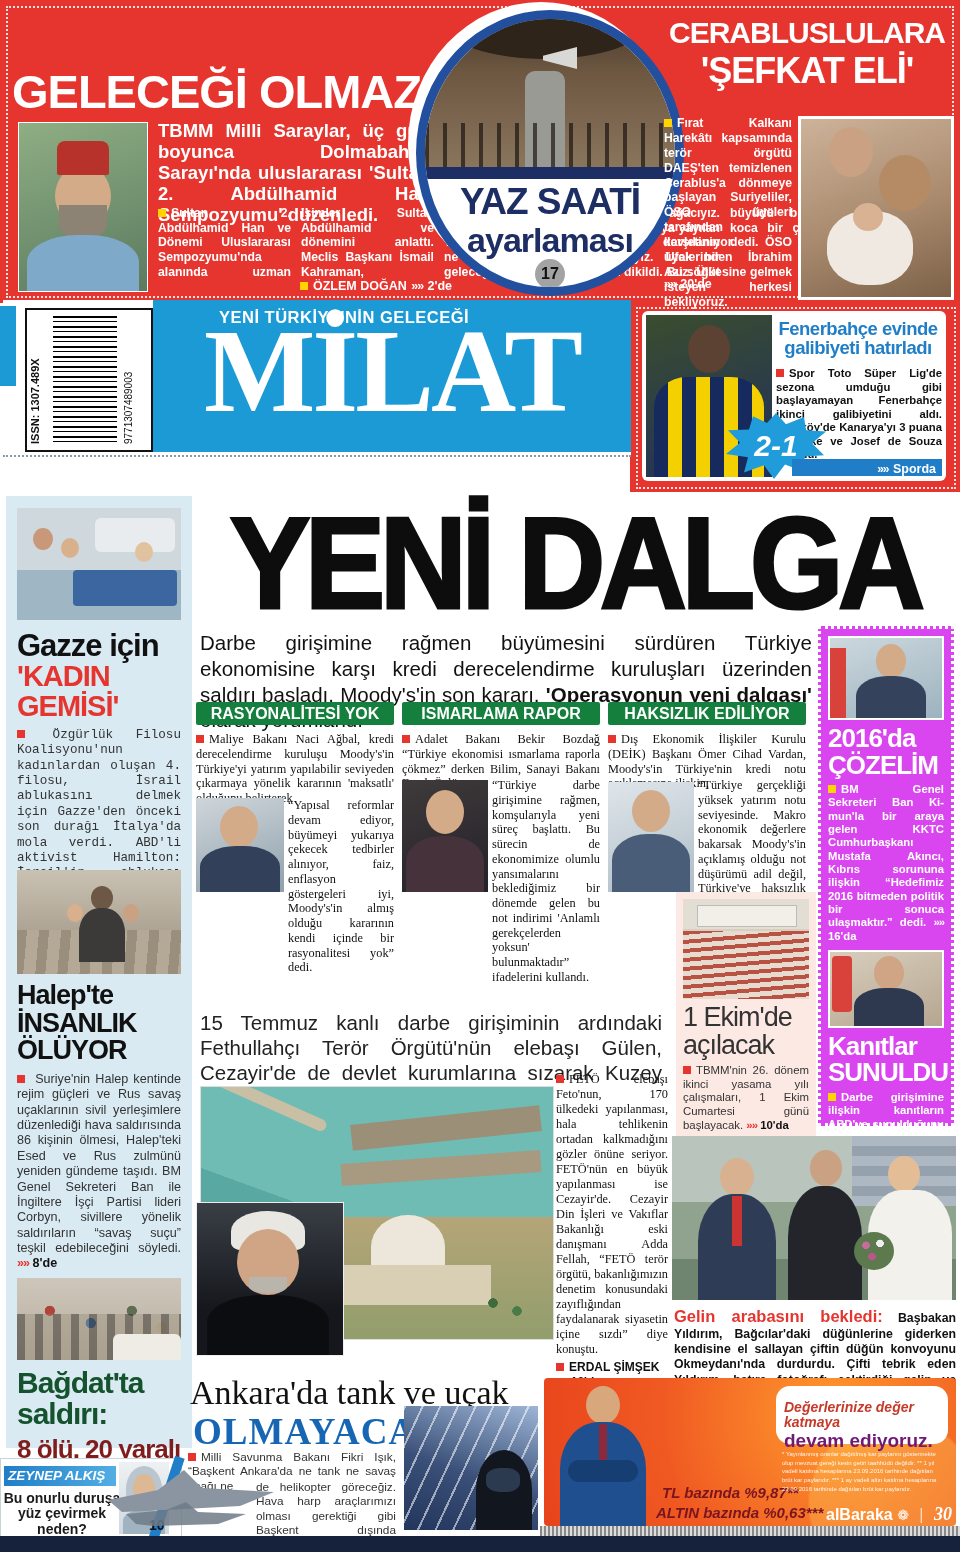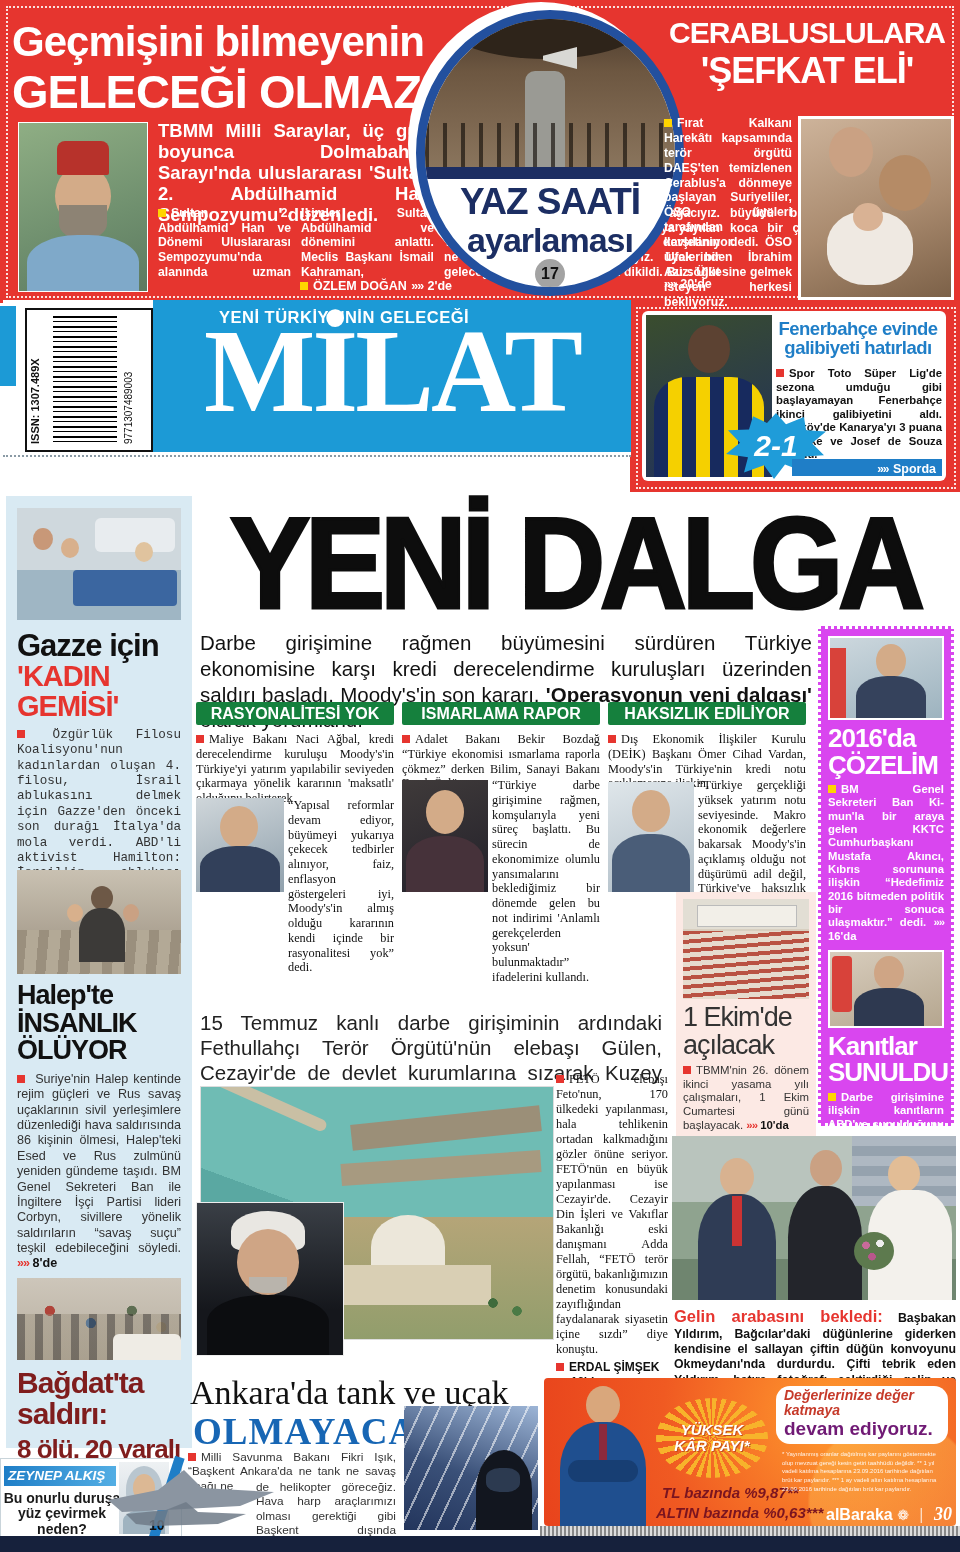--- a/index.html
+++ b/index.html
@@ -30,21 +30,20 @@
 </head>
 <body>
 
 <div class="page">
 
   <div class="abs" style="left:0;top:0;width:960px;height:303px;background:#e6352f;"></div>
   <div class="abs" style="left:630px;top:303px;width:330px;height:189px;background:#e6352f;"></div>
   <div class="abs dotfrm" style="left:6px;top:6px;width:944px;height:288px;"></div>
 
   <div class="abs" style="left:12px;top:18px;width:438px;height:274px;">
-    <div class="abs w bold" data-bind="sultan.headline1" style="left:0;top:0;font-size:42px;letter-spacing:-1px;">Geçmişini bilmeyenin</div>
     <div class="abs w bold" data-bind="sultan.headline2" style="left:0;top:46px;font-size:47px;letter-spacing:-1px;">GELECEĞİ OLMAZ</div>
     <div class="photo abs person" style="left:6px;top:104px;width:128px;height:168px;background:linear-gradient(160deg,#8fae84,#6f8f6e 60%,#5d7a60);border:1px solid #fff;">
       <div class="ph-head" style="left:36px;top:42px;width:56px;height:62px;background:#d3ab88;"></div>
       <div class="abs" style="left:38px;top:18px;width:52px;height:34px;background:#b7322b;border-radius:8px 8px 2px 2px;"></div>
       <div class="abs" style="left:40px;top:82px;width:48px;height:34px;background:#8d8374;border-radius:0 0 45% 45%;"></div>
       <div class="ph-torso" style="left:8px;top:112px;width:112px;height:60px;background:#7fa9c9;"></div>
     </div>
     <div class="abs w bold jc" data-bind="sultan.intro" style="left:146px;top:102px;width:272px;font-size:18.5px;line-height:1.14;">TBMM Milli Saraylar, üç gün boyunca Dolmabahçe Sarayı'nda uluslararası 'Sultan 2. Abdülhamid Han Sempozyumu' düzenledi.</div>
     <div class="abs w bold jc bsq-y" data-bind="sultan.body" style="left:146px;top:188px;width:276px;height:86px;font-size:12.2px;line-height:1.2;column-count:2;column-gap:10px;">Sultan 2. Abdülhamid Han ve Dönemi Uluslararası Sempozyumu'nda alanında uzman isimler Sultan Abdülhamid ve dönemini anlattı. Meclis Başkanı İsmail Kahraman, “Abdülhamid Han devleti kurtardı. Tarihimizi bilmezsek ne günü ne de geleceği bilebiliriz. Biz, bir çınar ağacıyız. Kökü üç kıtaya yayılan bir cihan devletinin varisleriyiz. Ufak bir söğüt dikildi. Bu söğüt büyüdü büyüdü ve koca bir çınar oldu” dedi.</div>
   </div>
@@ -186,21 +185,21 @@
     </div>
     <div class="photo abs" style="left:11px;top:782px;width:164px;height:82px;background:
            radial-gradient(12px 12px at 20% 40%,#b0443a 0 40%,transparent 45%),
            radial-gradient(12px 12px at 45% 55%,#3a6ea8 0 40%,transparent 45%),
            radial-gradient(12px 12px at 70% 40%,#5e6e52 0 40%,transparent 45%),
            radial-gradient(12px 12px at 88% 60%,#c2b08e 0 40%,transparent 45%),
            linear-gradient(180deg,#cdc6ba,#b7ae9f);">
       <div class="abs" style="left:0;top:36px;width:100%;height:46px;background:repeating-linear-gradient(90deg,rgba(60,55,50,.55) 0 8px,rgba(150,140,120,.4) 8px 18px);"></div>
       <div class="abs" style="left:96px;top:56px;width:68px;height:26px;background:#efece5;border-radius:6px 6px 0 0;"></div>
     </div>
-    <div class="abs bold" data-bind="sidebar_left.bagdat.headline1" style="left:11px;top:872px;width:170px;font-size:30px;line-height:1.02;color:#7f1d1d;letter-spacing:-1px;">Bağdat'ta saldırı:</div>
+    <div class="abs bold" data-bind="sidebar_left.bagdat.headline1" style="left:11px;top:872px;width:170px;font-size:30px;line-height:1.02;color:#14532d;letter-spacing:-1px;">Bağdat'ta saldırı:</div>
     <div class="abs bold" data-bind="sidebar_left.bagdat.headline2" style="left:11px;top:938px;width:175px;font-size:26px;color:#7f1d1d;letter-spacing:-1px;">8 ölü, 20 yaralı</div>
     <div class="abs jc bsq-r" style="left:11px;top:972px;width:164px;font-size:12.6px;line-height:1.22;color:#333;">
       <span data-bind="sidebar_left.bagdat.body">Irak'ın başkenti Bağdat'ta meydana gelen terör saldırısında 8 kişi öldü, 20 kişi yaralandı.</span>
       <span class="arr arr-red" data-bind="icons.jump_arrows">»»</span>
       <span class="ref" data-bind="sidebar_left.bagdat.page_ref" style="color:#111;">8'de</span>
     </div>
     <div class="abs bold" data-bind="sidebar_left.avrupa.headline" style="left:11px;top:1040px;width:170px;font-size:30px;line-height:1.02;color:#111;letter-spacing:-1px;">Avrupa'da utanç duvarı</div>
 
   </div>
 
@@ -326,25 +325,21 @@
 
   <div class="photo abs" style="left:544px;top:1378px;width:412px;height:148px;border-radius:4px;background:
         radial-gradient(140px 140px at 85% 85%,rgba(255,200,90,.35) 0 60%,transparent 62%),
         radial-gradient(circle at 70% 25%,#ff9a2e,#f05a22 55%,#e8431c);">
     <div class="person abs" style="left:8px;top:8px;width:104px;height:140px;">
       <div class="ph-head" style="left:34px;top:0;width:34px;height:38px;background:#d9a77c;"></div>
       <div class="ph-torso" style="left:8px;top:36px;width:86px;height:104px;background:#1f4f8f;"></div>
       <div class="abs" style="left:16px;top:74px;width:70px;height:22px;background:#173e73;border-radius:12px;"></div>
       <div class="abs" style="left:47px;top:38px;width:8px;height:36px;background:#8c2a3c;"></div>
     </div>
-    <div class="abs ctr" style="left:112px;top:20px;width:112px;height:80px;border-radius:50%;display:flex;align-items:center;justify-content:center;
-                background:repeating-conic-gradient(#f7b32b 0 7deg,transparent 7deg 14deg);">
-      <span class="w bold" data-bind="ad.burst" style="font-style:italic;font-size:15px;line-height:1.05;text-shadow:1px 1px 0 #c2511c;width:80px;">YÜKSEK KÂR PAYI*</span>
-    </div>
-    <div class="abs" style="left:232px;top:8px;width:172px;height:58px;background:#fff;border-radius:14px;padding:2px 8px;box-sizing:border-box;">
+    <div class="abs" style="left:232px;top:8px;width:172px;height:58px;background:#fff;border-radius:14px;padding:14px 8px;box-sizing:border-box;">
       <div class="bold" data-bind="ad.bubble1" style="color:#c63a2a;font-style:italic;font-size:14px;line-height:1.1;">Değerlerinize değer katmaya</div>
       <div class="bold" data-bind="ad.bubble2" style="color:#701a75;font-size:19px;line-height:1.1;">devam ediyoruz.</div>
     </div>
     <div class="abs bold" data-bind="ad.rate1" style="left:118px;top:106px;font-style:italic;font-size:15px;color:#7a1420;">TL bazında %9,87**</div>
     <div class="abs bold" data-bind="ad.rate2" style="left:112px;top:126px;font-style:italic;font-size:15px;color:#7a1420;">ALTIN bazında %0,63***</div>
     <div class="abs w" data-bind="ad.disclaimer" style="left:238px;top:72px;width:162px;font-size:6px;line-height:1.45;opacity:.9;">* Yayınlanmış oranlar dağıtılmış kar paylarını göstermekte olup mevzuat gereği kesin getiri taahhüdü değildir. ** 1 yıl vadeli katılma hesaplarına 23.09.2016 tarihinde dağıtılan brüt kar paylarıdır. *** 1 ay vadeli altın katılma hesaplarına 23.09.2016 tarihinde dağıtılan brüt kar paylarıdır.</div>
     <div class="abs" style="left:282px;top:126px;">
       <span class="w bold" data-bind="ad.logo" style="font-size:16px;">alBaraka</span>
       <span class="w" style="font-size:14px;">❁</span>
       <span class="w" style="opacity:.7;margin:0 6px;">|</span>

